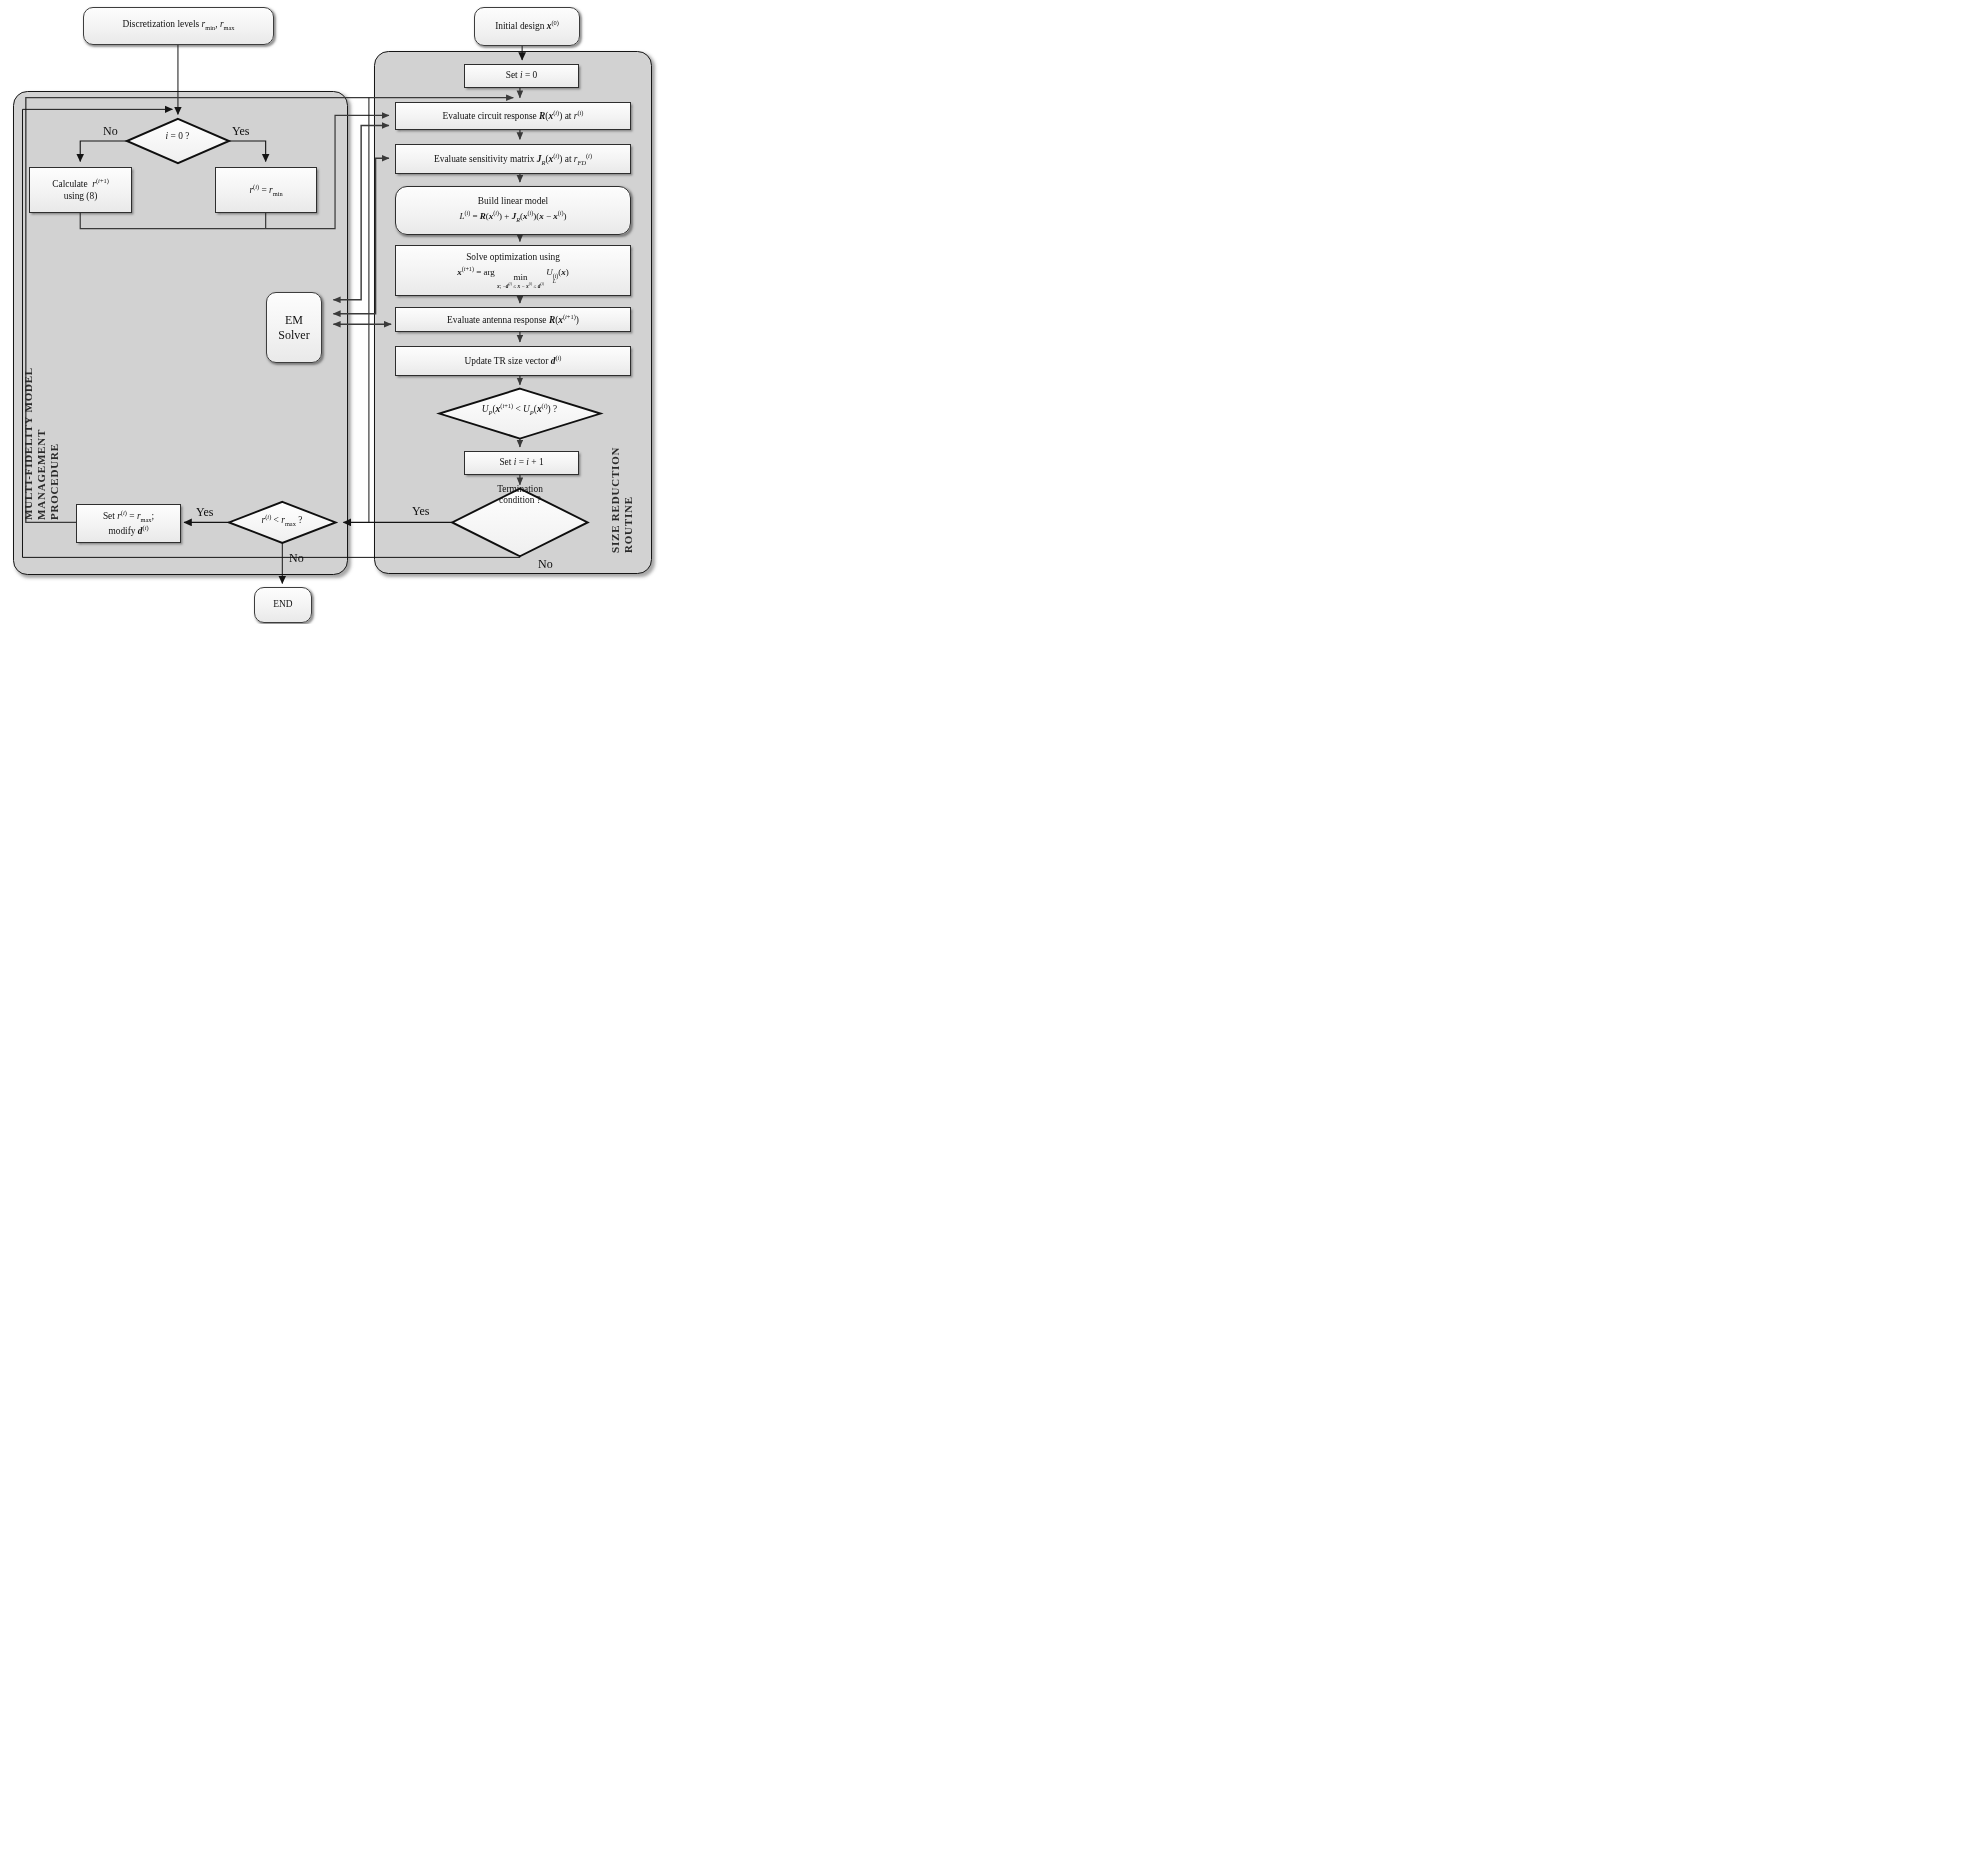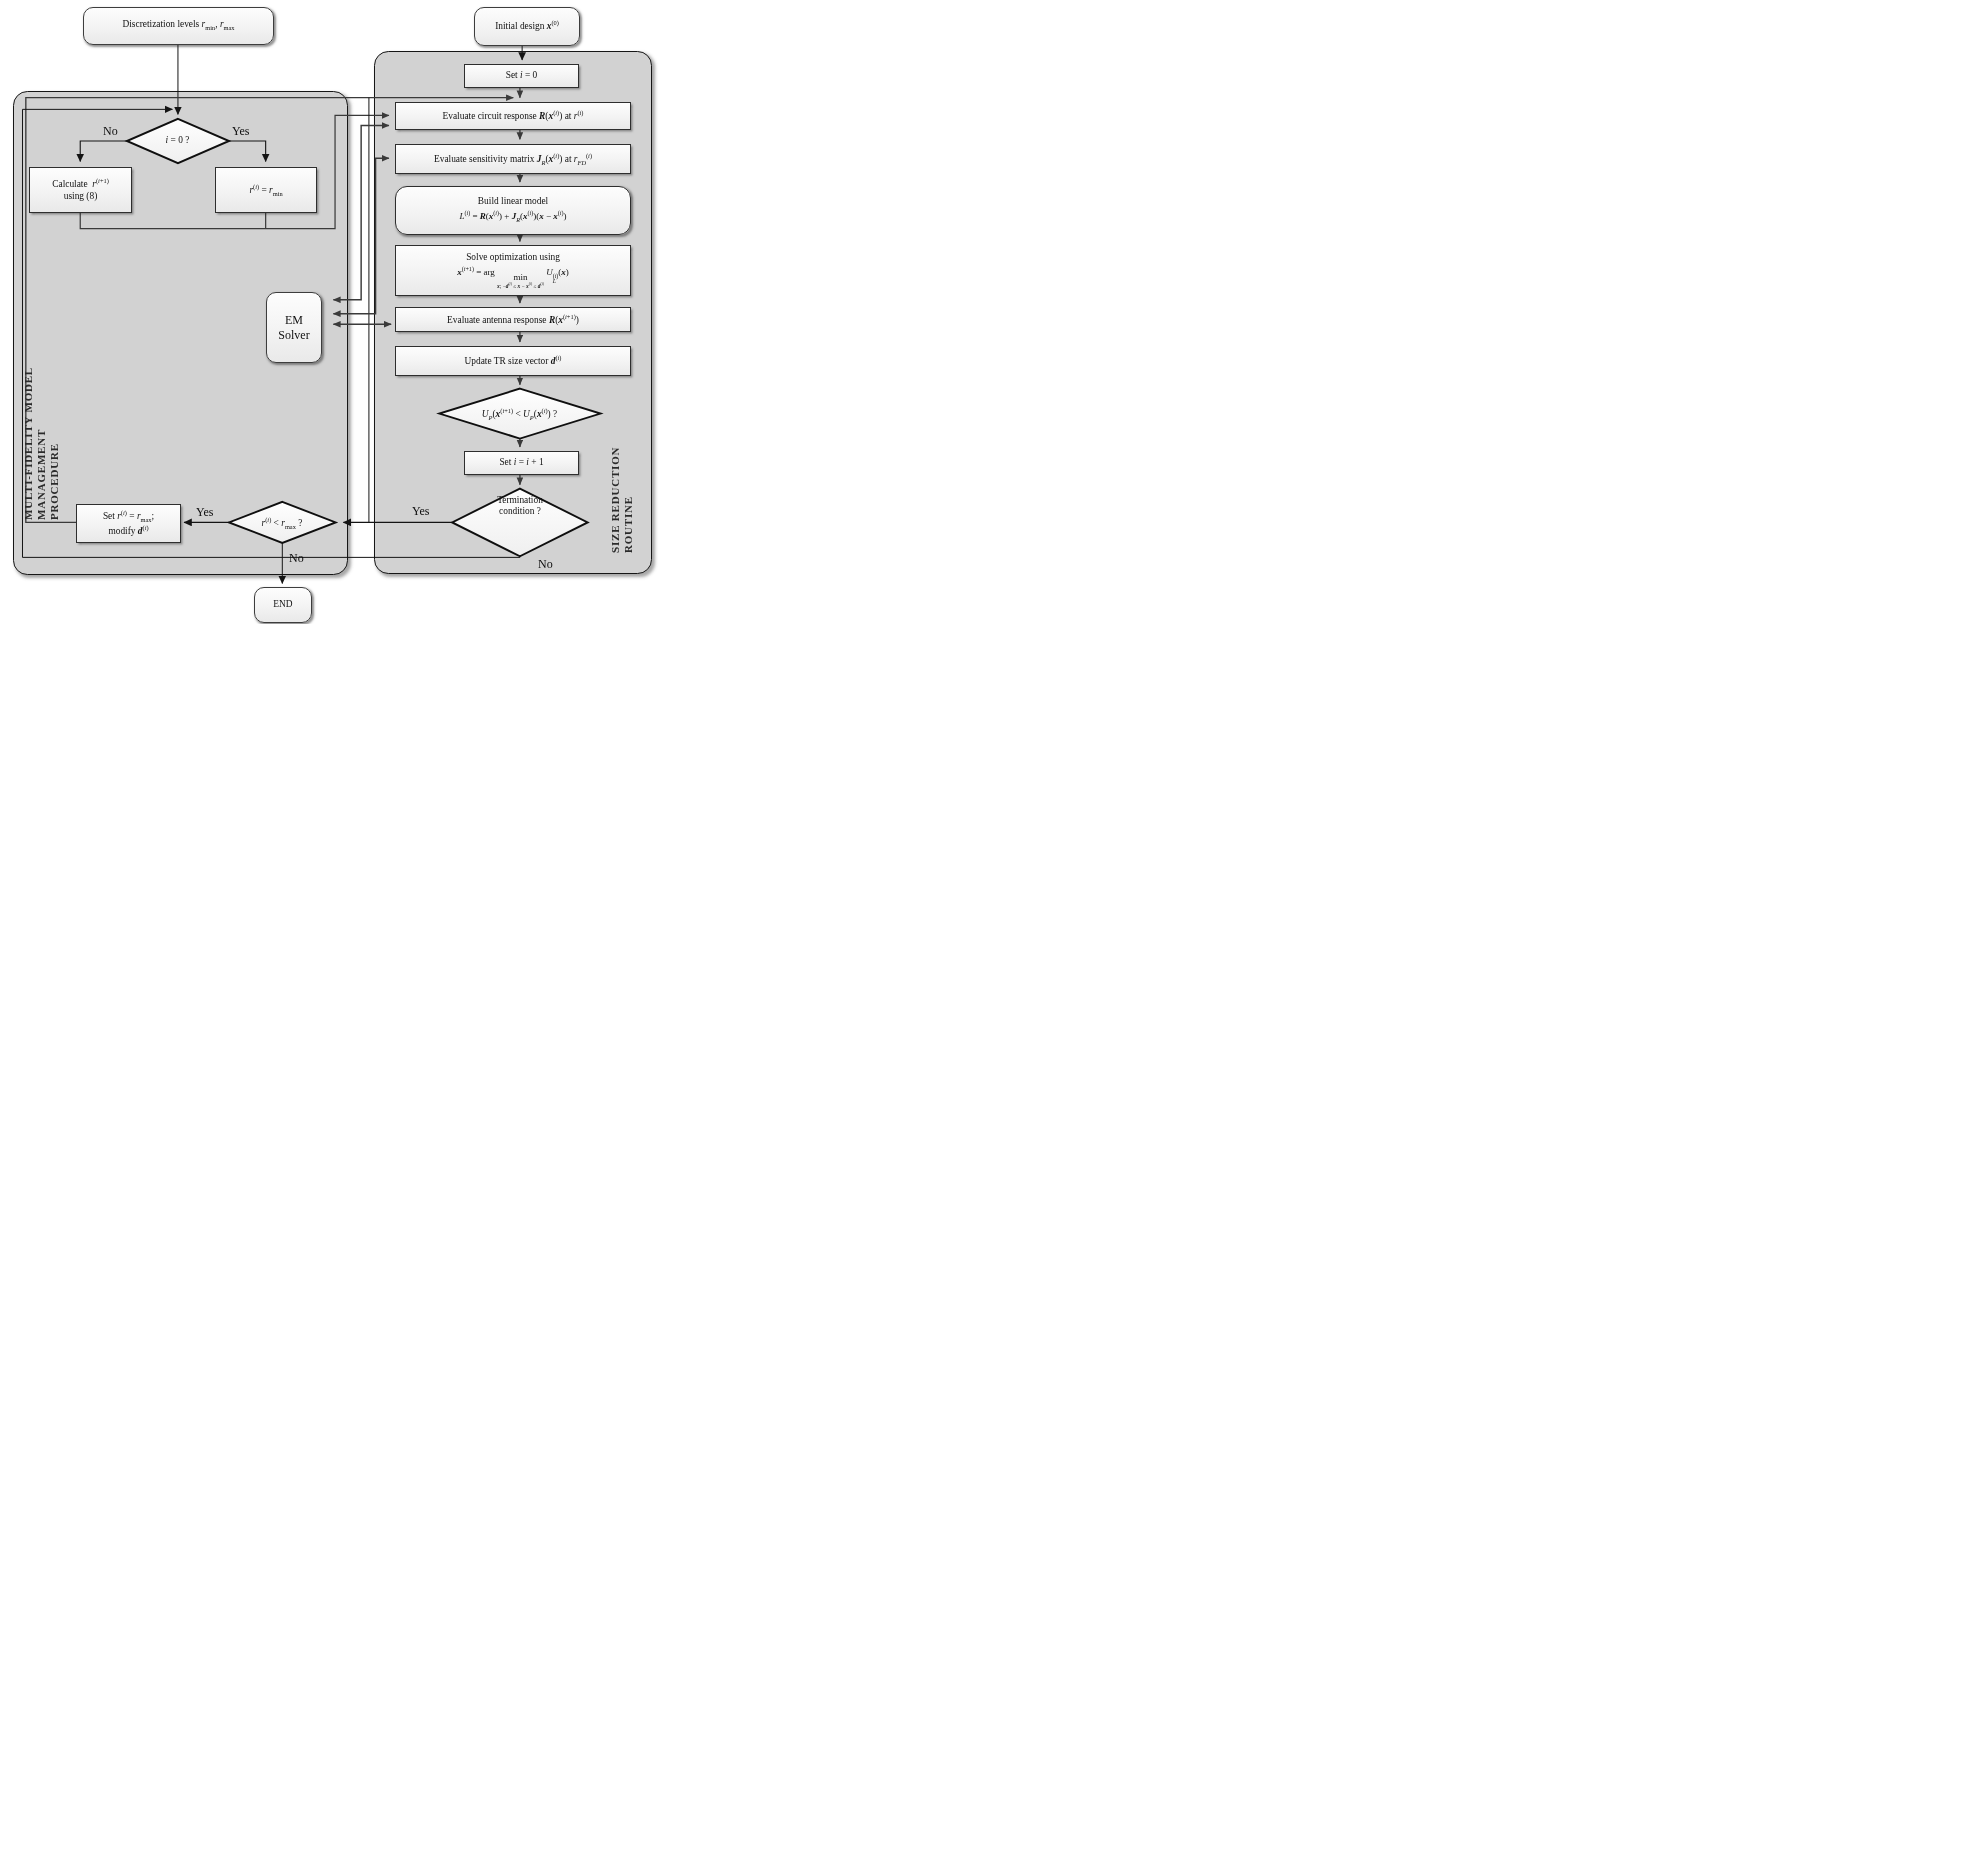--- a/index.html
+++ b/index.html
@@ -11,21 +11,21 @@
   #wires{position:absolute;left:0;top:0;z-index:3;}
 
   .node{position:absolute;z-index:4;display:flex;flex-direction:column;align-items:center;
         justify-content:center;text-align:center;
         background:linear-gradient(180deg,#fdfdfd 0%,#f3f3f3 55%,#e9e9e9 100%);
         border:1.7px solid #2e2e2e;box-shadow:1.9px 1.9px 2.2px rgba(40,40,40,.5);
         font-size:9.4px;line-height:1.25;}
   .node.round{border-radius:10px;border-color:#3d3d3d;}
   .node .formula{font-size:9px;margin-top:2.2px;}
   .dtext{position:absolute;z-index:5;display:flex;flex-direction:column;align-items:center;
-         justify-content:center;text-align:center;font-size:9.4px;line-height:1.2;background:transparent;}
+         text-align:center;font-size:9.4px;line-height:1.2;background:transparent;}
   .lbl{position:absolute;z-index:5;font-size:12px;color:#0d0d0d;}
   .vlabel{position:absolute;z-index:4;transform:rotate(-90deg);transform-origin:left top;
           font-family:"Liberation Serif","DejaVu Serif",serif;font-weight:bold;
           font-size:11px;letter-spacing:0.8px;color:#2b2b2b;line-height:1.18;white-space:nowrap;}
   sup,sub{font-size:.68em;}
   .minstack{display:inline-flex;flex-direction:column;align-items:center;vertical-align:-4.4px;line-height:1;}
   .minstack .mins{font-size:.6em;margin-top:1.1px;}
   .supsub{display:inline-flex;flex-direction:column;align-items:flex-start;vertical-align:-3.3px;
           line-height:.85;}
   .supsub sup,.supsub sub{font-size:.66em;}

